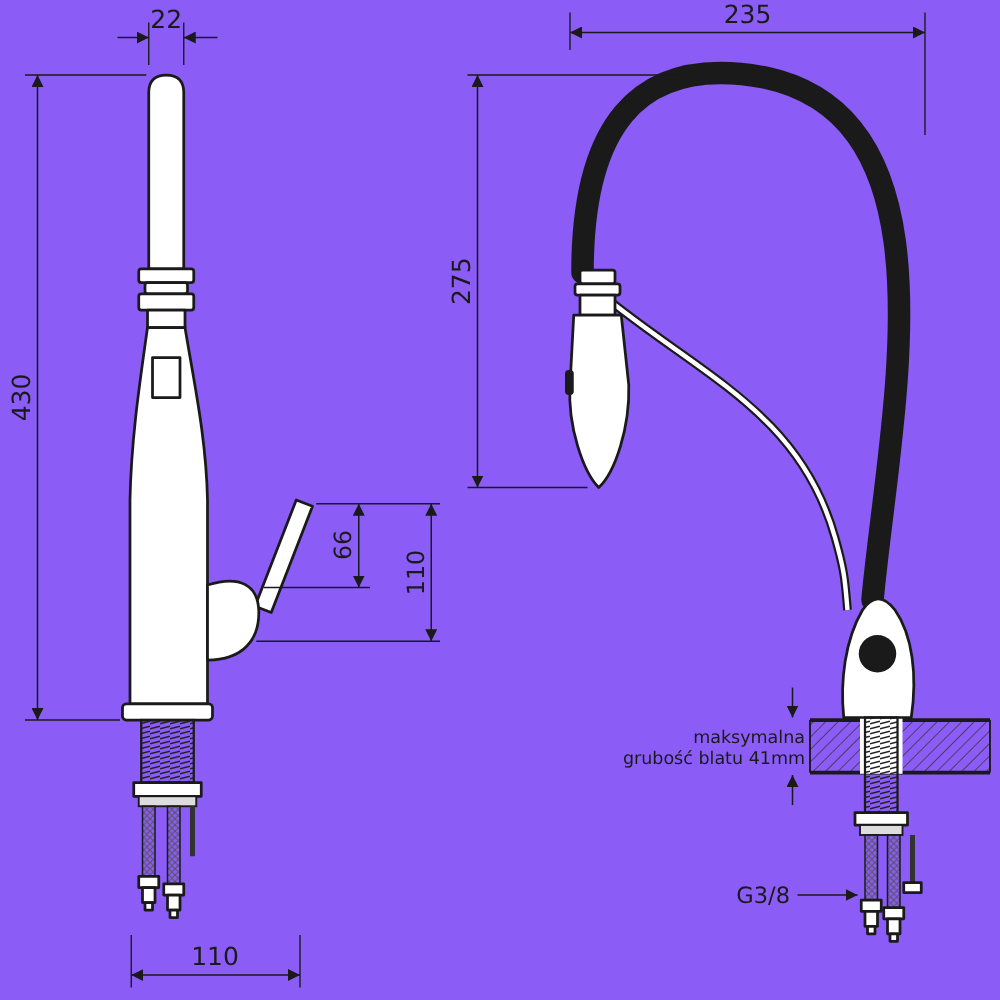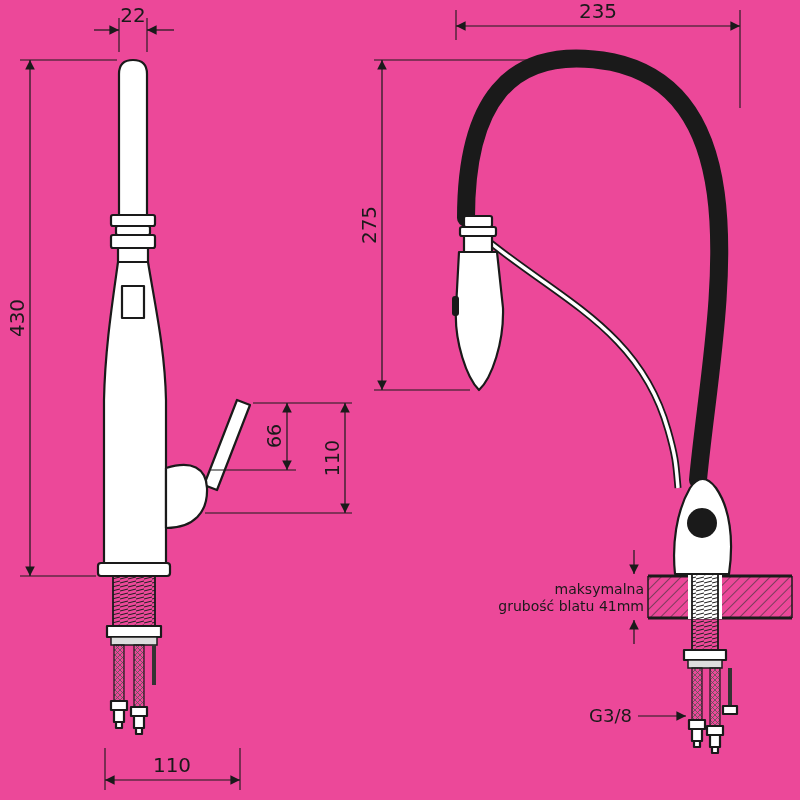--- a/index.html
+++ b/index.html
@@ -1,16 +1,16 @@
 <!DOCTYPE html>
 <html><head>
 <meta charset="utf-8">
 <style>
   html,body{margin:0;padding:0;background:#ffffff;}
-  .stage{width:800px;height:800px;position:relative;background:#ec4899;}
+  .stage{width:800px;height:800px;position:relative;background:#8b5cf6;}
   svg{display:block;}
   .outline{fill:#ffffff;stroke:#1a1a1a;stroke-width:2.2;stroke-linejoin:round;}
   .thin{fill:none;stroke:#1a1a1a;stroke-width:1.1;}
   .dimline{fill:none;stroke:#1a1a1a;stroke-width:1.2;}
   .dim-label{font-family:"DejaVu Sans",sans-serif;font-size:20px;fill:#1a1a1a;}
   .dim-label-sm{font-family:"DejaVu Sans",sans-serif;font-size:19px;fill:#1a1a1a;}
   .note-label{font-family:"DejaVu Sans",sans-serif;font-size:14px;fill:#1a1a1a;}
   .thread-label{font-family:"DejaVu Sans",sans-serif;font-size:18px;fill:#1a1a1a;}
 </style>
 </head>

